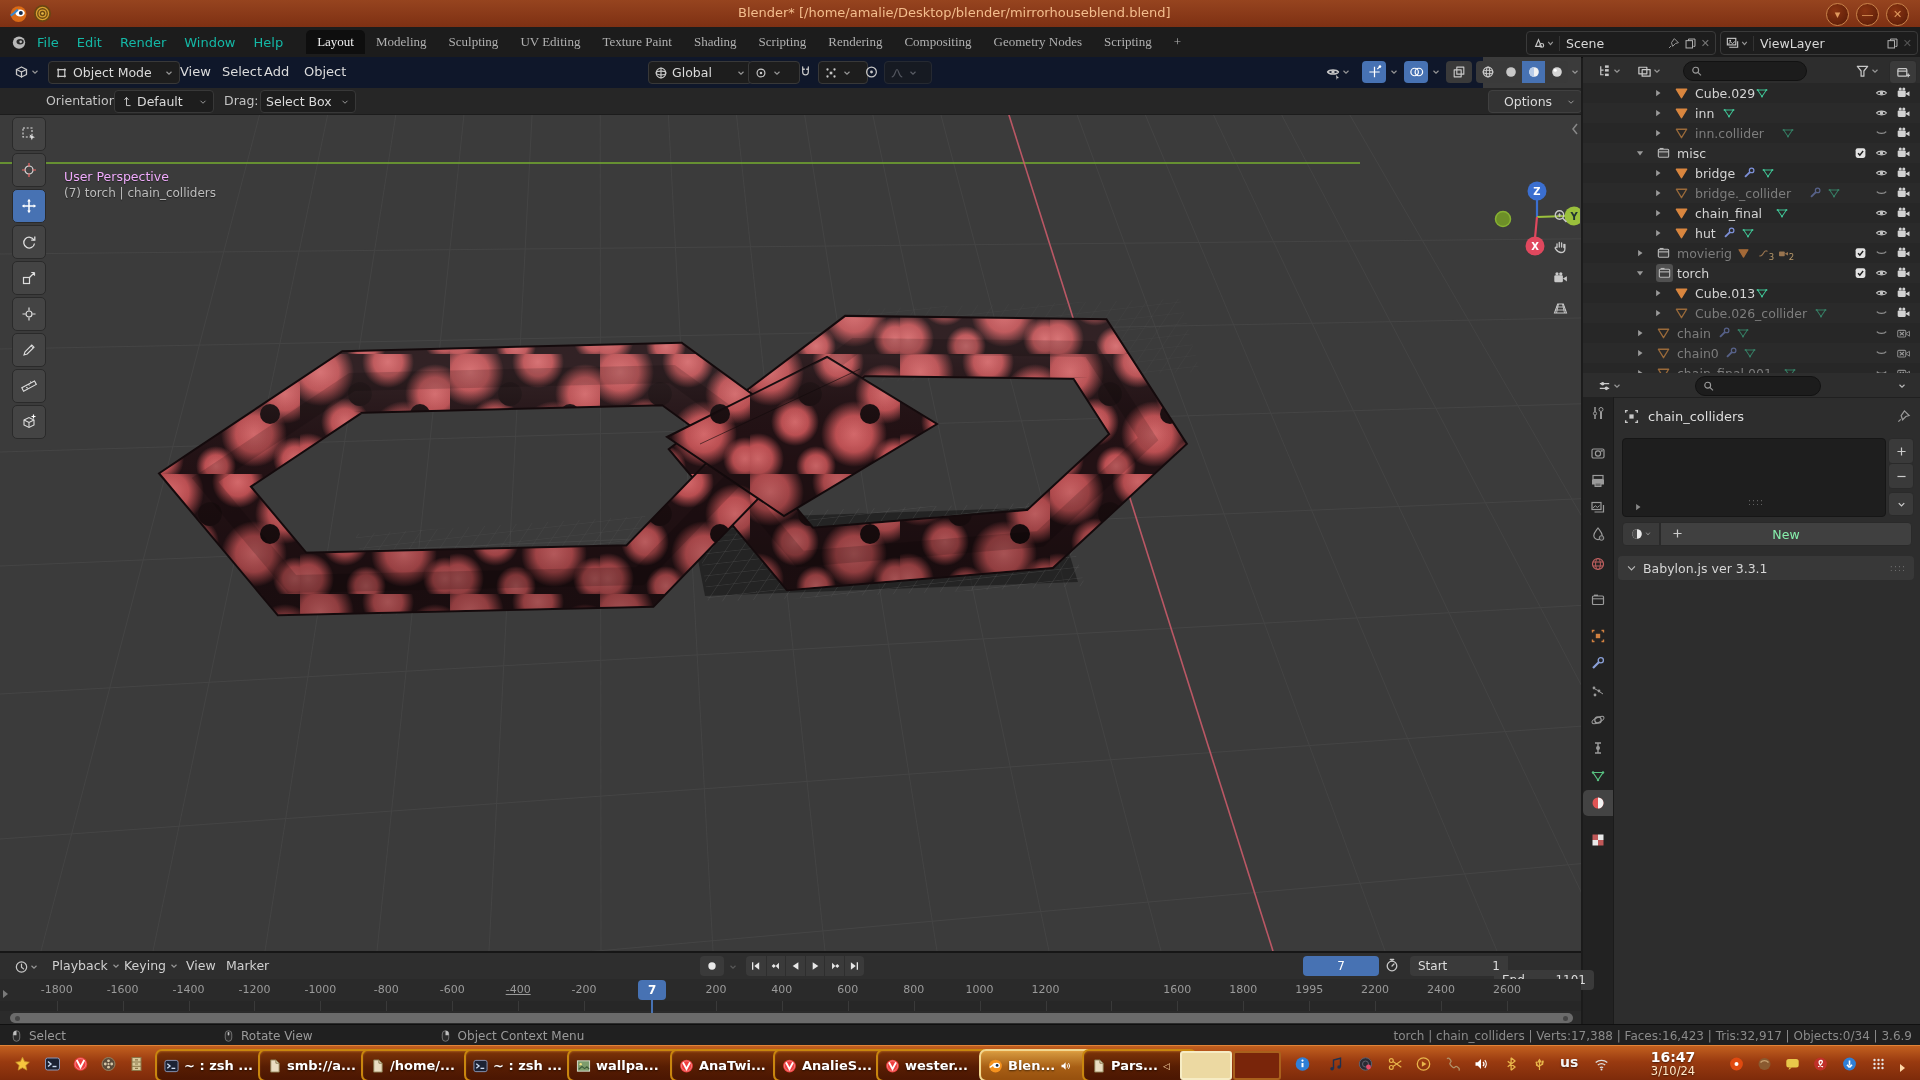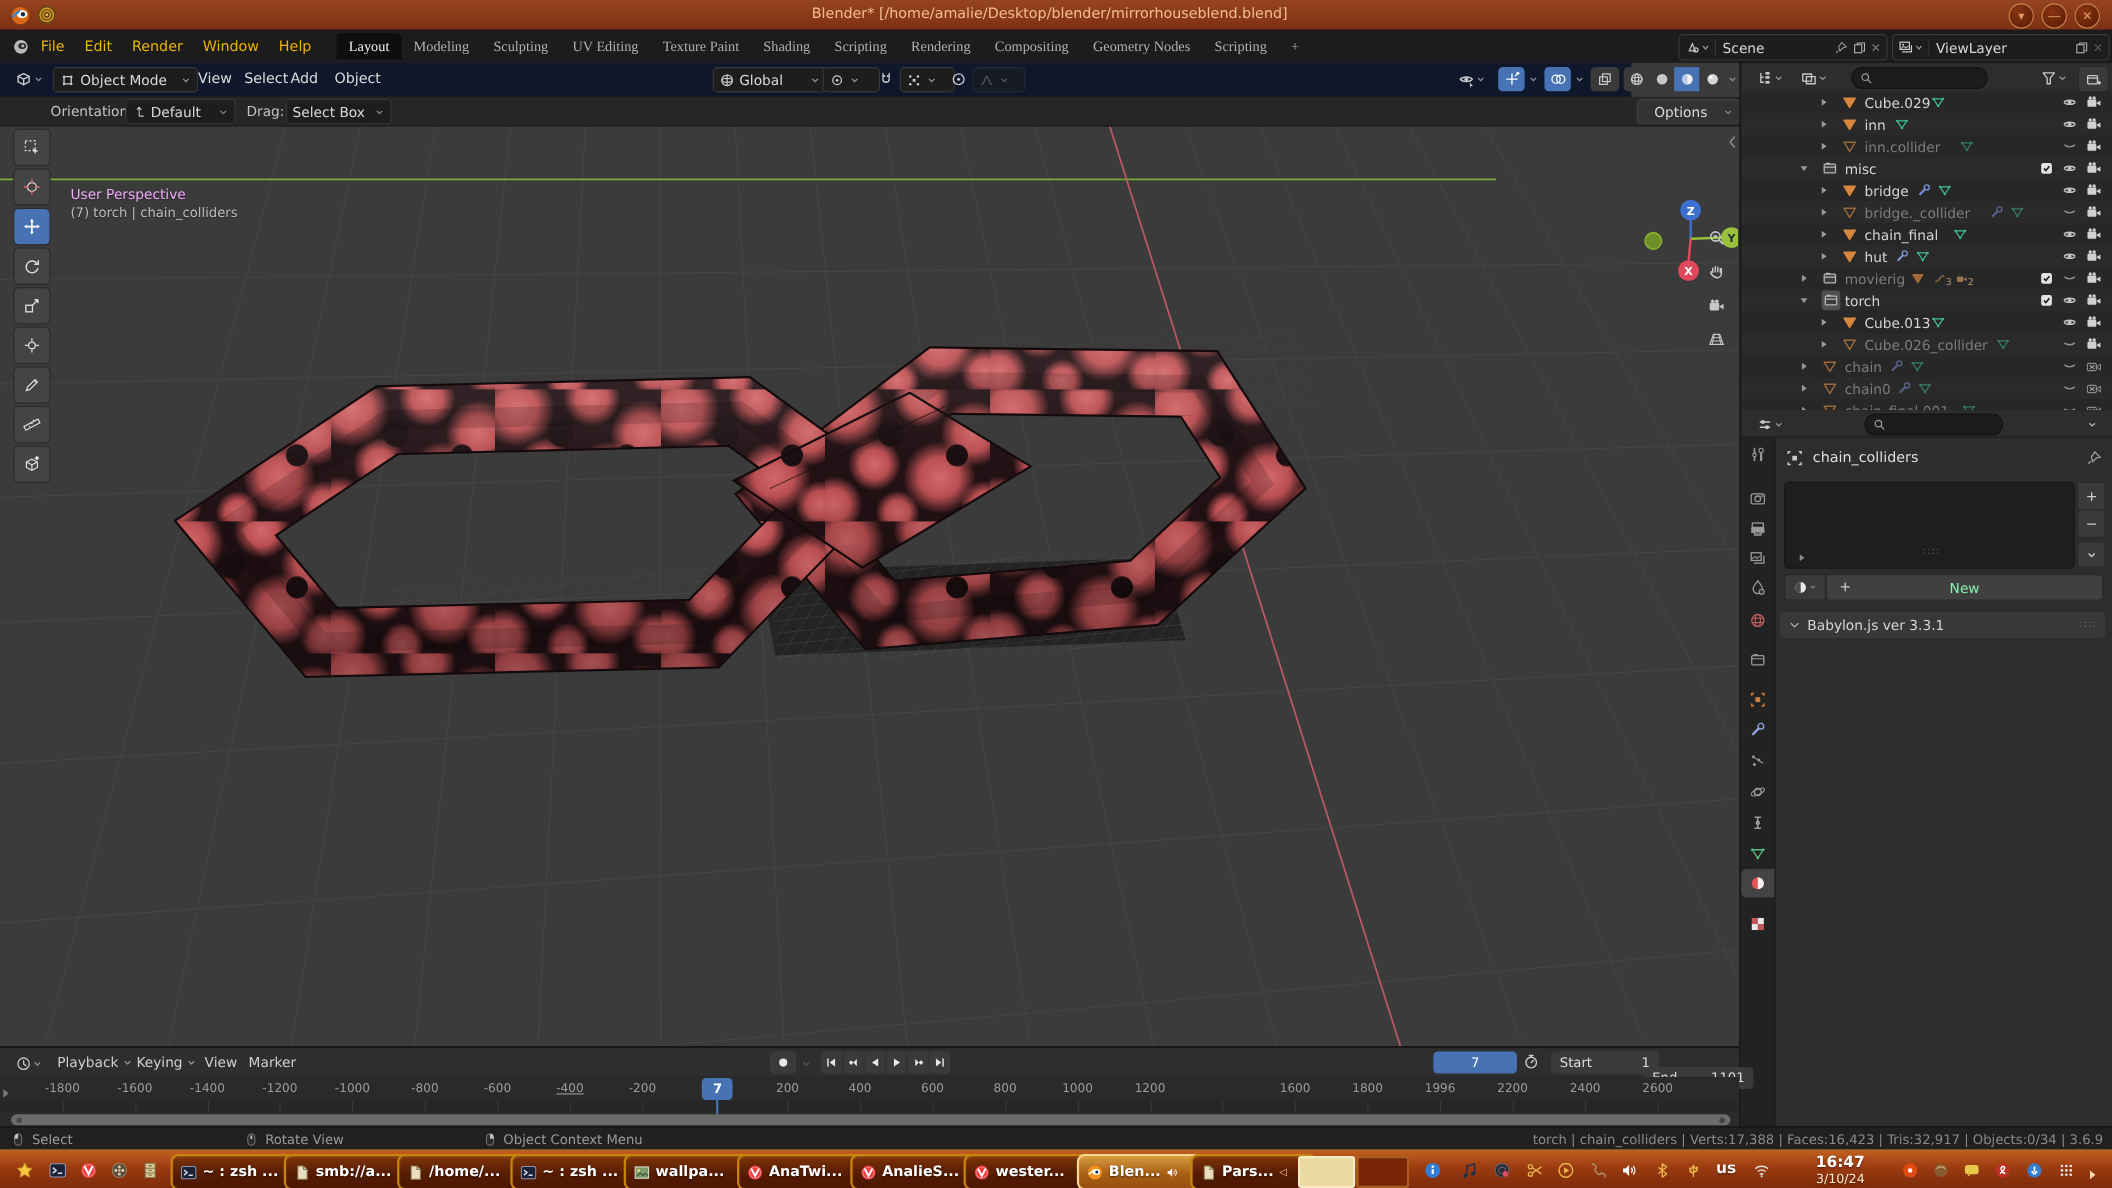--- a/index.html
+++ b/index.html
@@ -6,21 +6,21 @@
   body{width:1920px;height:1080px;overflow:hidden;font-family:"DejaVu Sans",sans-serif;-webkit-font-smoothing:antialiased;}
   #root{position:relative;width:1920px;height:1080px;background:#1b1b1b;}
   .abs{position:absolute;}
   .row{display:flex;align-items:center;}
   
   #titlebar{left:0;top:0;width:1920px;height:27px;background:linear-gradient(#96441f,#7e3013);display:flex;align-items:center;}
   #title-text{position:absolute;left:738px;top:5px;font-size:13px;color:#f3bd8d;white-space:nowrap;}
   .winbtn{width:21px;height:21px;border-radius:50%;background:radial-gradient(circle at 38% 32%,#8a3412,#551a06);border:1px solid #c9834a;display:flex;align-items:center;justify-content:center;color:#e09a5e;font-size:11px;line-height:1;}
   
   #topbar{left:0;top:27px;width:1920px;height:30px;background:#1c1c1c;border-bottom:1px solid #101010;display:flex;align-items:center;}
-  .menu-item{color:#eab308;font-size:13px;padding:4px 9px;cursor:default;}
+  .menu-item{color:#14b8a6;font-size:13px;padding:4px 9px;cursor:default;}
   .ws-tab{color:#b0b0b0;font-size:13px;padding:4px 11px;border-radius:5px 5px 0 0;}
   .ws-tab.active{background:#0e0e0e;color:#f0f0f0;}
   .idblock{background:#1d1d1d;border:1px solid #3a3a3a;border-radius:4px;height:22px;display:flex;align-items:center;color:#d8d8d8;font-size:12.5px;}
   
   #vp{left:0;top:57px;width:1581px;height:894px;background:#3b3b3b;overflow:hidden;}
   #vph1{position:absolute;left:0;top:0;width:1483px;height:31px;background:#0f172a;border-bottom:1px solid #232323;}
   #vph2{position:absolute;left:0;top:31px;width:1581px;height:26px;background:#262626;border-bottom:1px solid #1c1c1c;}
   .dd{background:#1d1d1d;border:1px solid #383838;border-radius:4px;height:21px;display:flex;align-items:center;color:#dadada;font-size:12.5px;gap:4px;padding:0 5px;}
   .hmenu{color:#dcdcdc;font-size:13px;}
   .icobtn{height:22px;border-radius:4px;display:flex;align-items:center;justify-content:center;}
@@ -1472,21 +1472,21 @@
         <span class="tick" style="left: 584.08px;">-200</span>
         <span class="tick" style="left: 715.92px;">200</span>
         <span class="tick" style="left: 781.84px;">400</span>
         <span class="tick" style="left: 847.76px;">600</span>
         <span class="tick" style="left: 913.68px;">800</span>
         <span class="tick" style="left: 979.6px;">1000</span>
         <span class="tick" style="left: 1045.52px;">1200</span>
         <span class="tick" style="left: 1111.44px; margin-top: 44px;">1400</span>
         <span class="tick" style="left: 1177.36px;">1600</span>
         <span class="tick" style="left: 1243.28px;">1800</span>
-        <span class="tick" style="left: 1309.2px;">1996</span>
+        <span class="tick" style="left: 1309.2px;">1995</span>
         <span class="tick" style="left: 1375.12px;">2200</span>
         <span class="tick" style="left: 1441.04px;">2400</span>
         <span class="tick" style="left: 1506.96px;">2600</span>
         <div class="abs" style="left: 638.307px; top: 1px; width: 28px; height: 20px; background: rgb(71, 114, 179); border-radius: 4px; display: flex; align-items: center; justify-content: center; color: rgb(255, 255, 255); font-size: 12px; font-weight: bold;">7</div>
       </div>
     <div id="tl-track">
         <span class="abs" style="left: 56.72px; top: 0px; width: 1px; height: 10px; background: rgb(58, 58, 58);"></span>
         <span class="abs" style="left: 122.64px; top: 0px; width: 1px; height: 10px; background: rgb(58, 58, 58);"></span>
         <span class="abs" style="left: 188.56px; top: 0px; width: 1px; height: 10px; background: rgb(58, 58, 58);"></span>
         <span class="abs" style="left: 254.48px; top: 0px; width: 1px; height: 10px; background: rgb(58, 58, 58);"></span>

